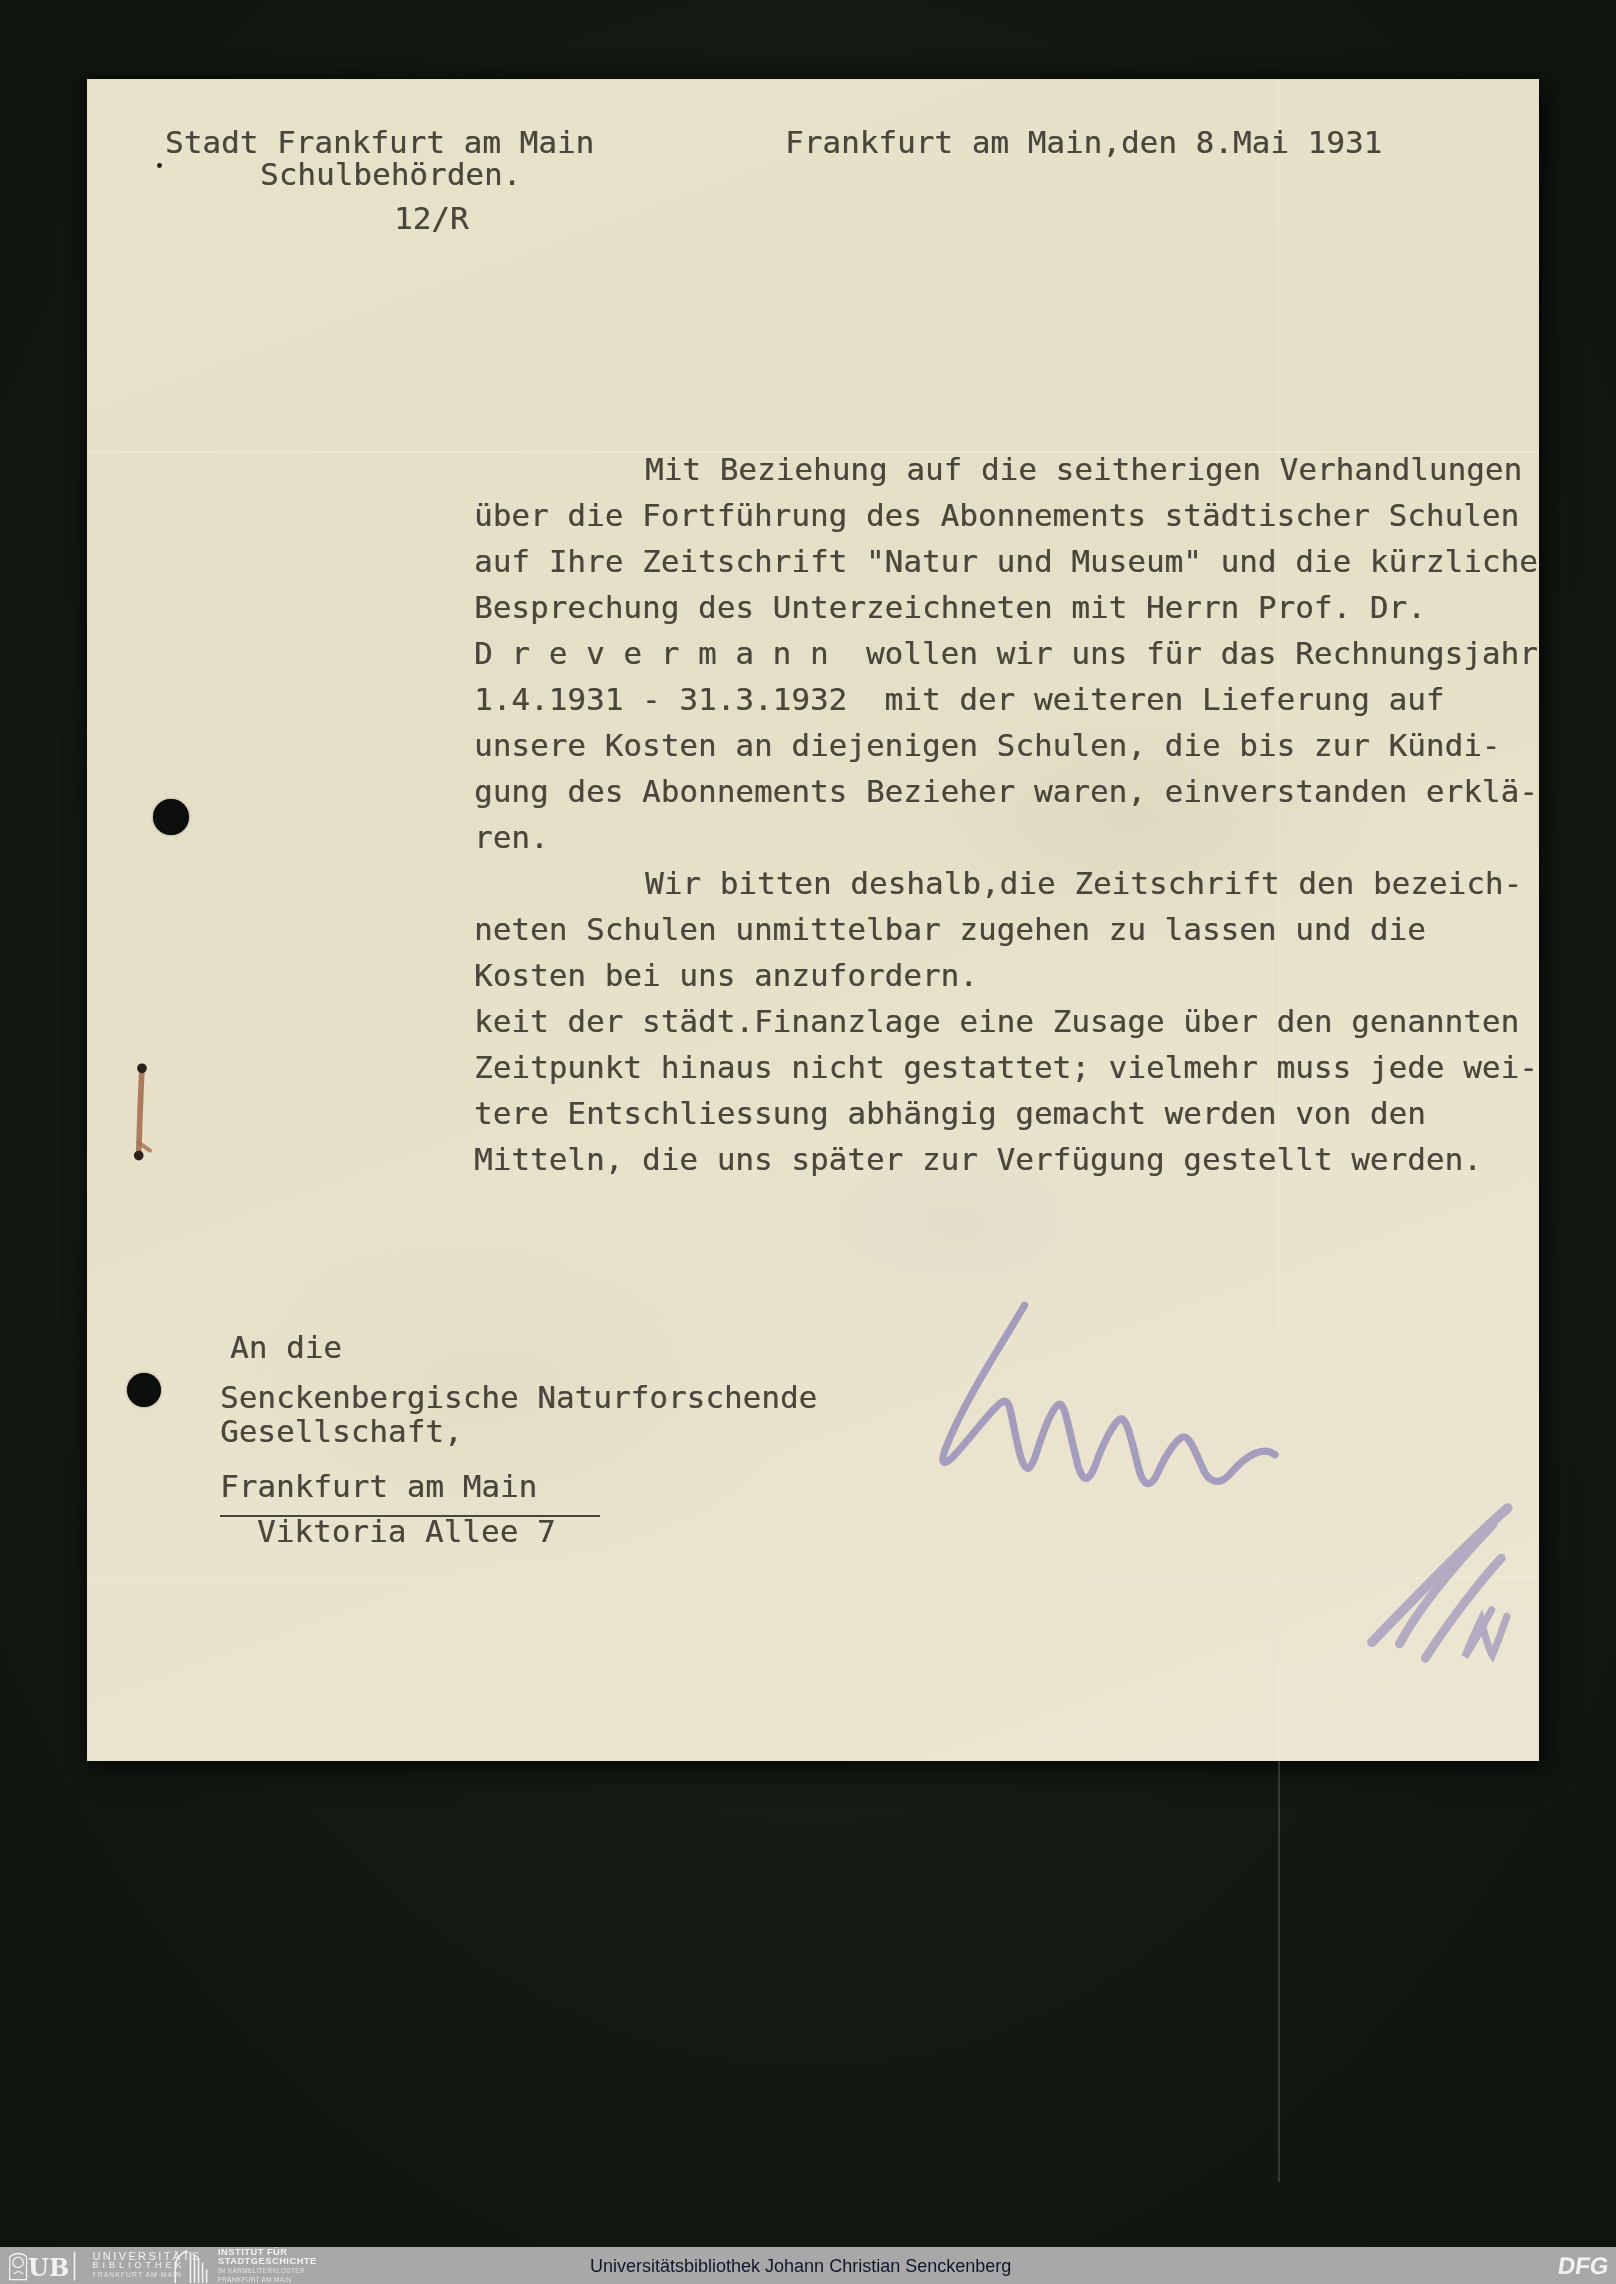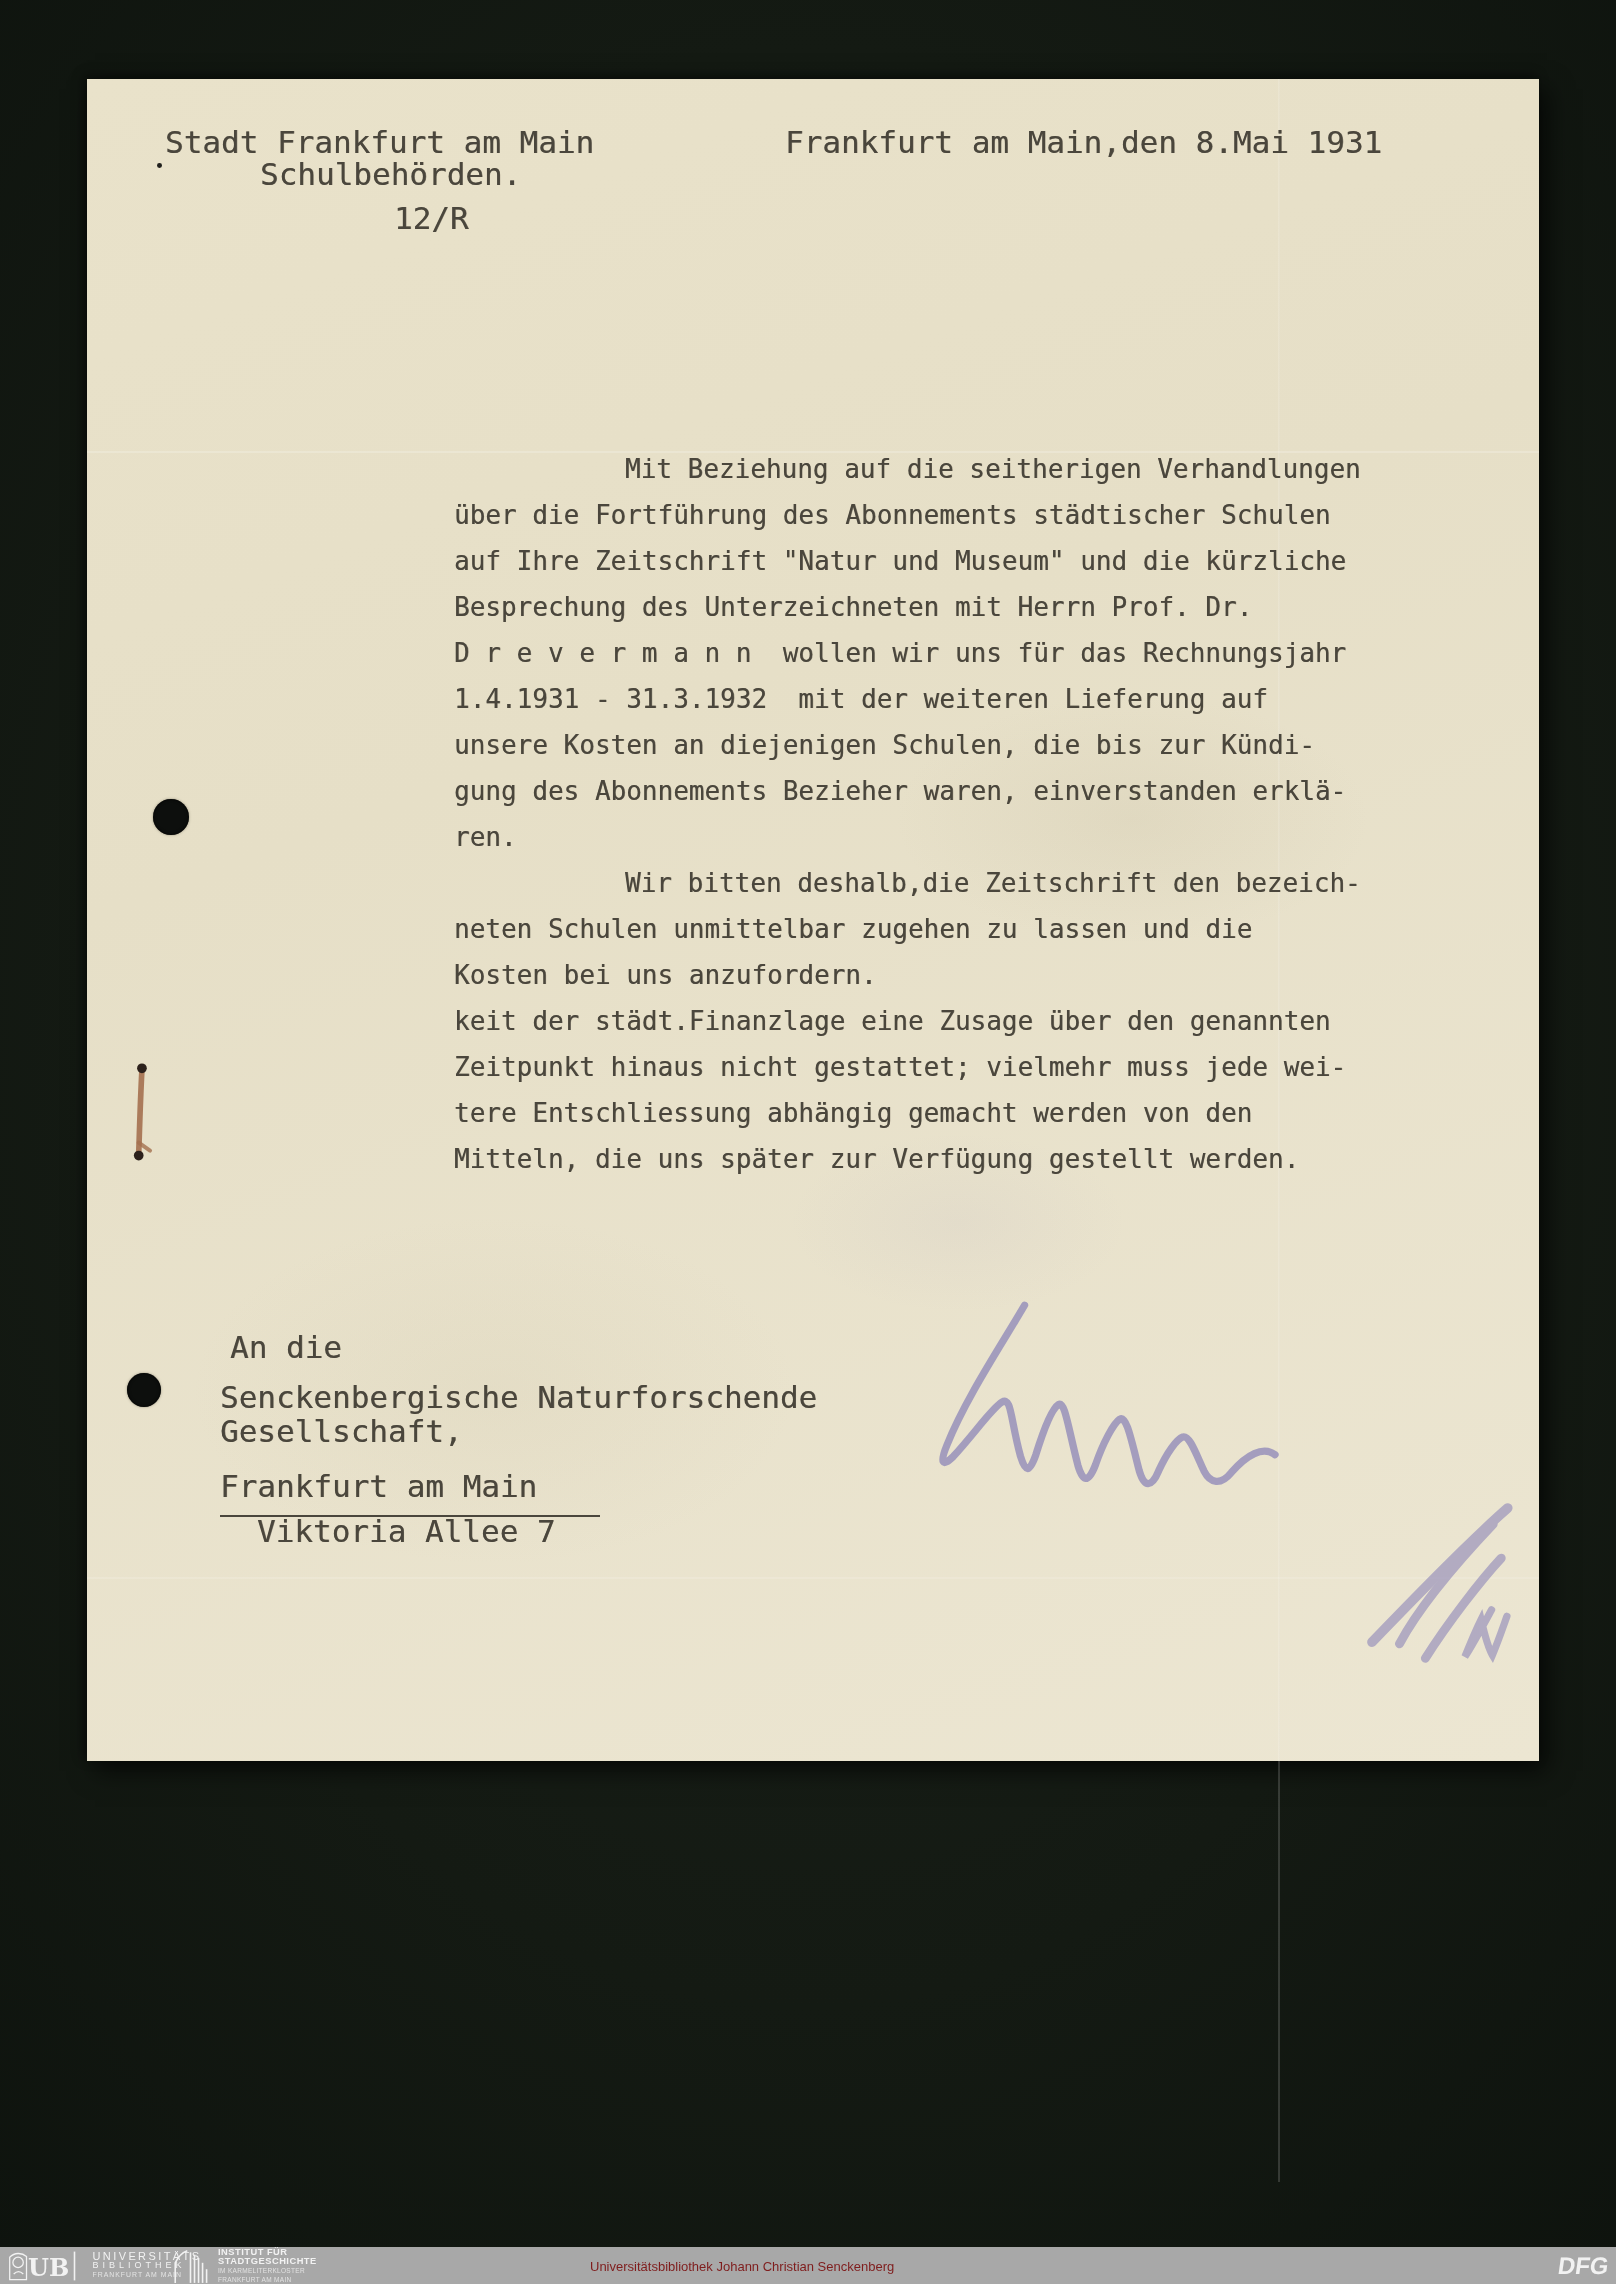--- a/index.html
+++ b/index.html
@@ -16,22 +16,22 @@
          linear-gradient(160deg, #e9e2ca 0%, #e6dfc7 38%, #ece6d2 100%);
        box-shadow:8px 9.7px 24px rgba(0,0,0,0.65), -3.2px -3.2px 11.3px rgba(0,0,0,0.45);}
   .crease-v{position:absolute;left:1191px;top:0;width:2.4px;height:2103px;
        background:linear-gradient(to right, rgba(255,255,255,0), rgba(255,255,255,0.55), rgba(80,70,50,0.08));
        opacity:0.55;}
   .crease-h{position:absolute;left:0;width:1452px;height:1.6px;background:rgba(255,255,255,0.4);opacity:0.5;}
   
   .tw{position:absolute;color:#4a463c;font-size:31px;line-height:46px;white-space:pre;
       text-shadow:0.4px 0.4px 0.6px rgba(58,53,43,0.55);}
   .body-block{position:absolute;left:367px;top:367px;width:1075px;}
-  .line{color:#4a463c;font-size:26px;line-height:46px;white-space:pre;
-        text-shadow:0.4px 0.4px 0.6px rgba(58,53,43,0.55);}
+  .line{color:#4a463c;font-size:31px;line-height:46px;white-space:pre;
+        text-shadow:0.4px 0.4px 0.6px rgba(58,53,43,0.55);margin-left:20px;}
   .indent{text-indent:171px;}
   .underlined{border-bottom:2.4px solid #4a463c;width:380px;padding-bottom:5.7px;}
   
   .hole{position:absolute;border-radius:50%;background:#0d0f0d;box-shadow:inset 0 0 3.2px #000, 0 0 2.4px rgba(60,55,40,0.5);}
   .hole1{left:66px;top:720px;width:36px;height:36px;}
   .hole2{left:40px;top:1294px;width:34px;height:34px;}
   .speck{position:absolute;left:70px;top:84px;width:4.8px;height:4.8px;border-radius:50%;background:#20201c;}
   .marks-svg{position:absolute;left:0;top:0;pointer-events:none;}
   
   .footer{position:absolute;left:0;top:2247px;width:1616px;height:37px;background:#a8a8a8;
@@ -39,21 +39,21 @@
   .f-item{position:absolute;top:50%;transform:translateY(-50%);display:flex;align-items:center;}
   .ub-logo{left:6.5px;gap:15px;}
   .ub-text{display:flex;flex-direction:column;justify-content:center;line-height:9.3px;}
   .ub-l1{font-size:11px;letter-spacing:2.4px;}
   .ub-l2{font-size:9px;letter-spacing:4px;}
   .ub-l3{font-size:6.9px;letter-spacing:1px;color:#e4e4e4;}
   .inst-logo{left:172px;gap:9px;}
   .inst-text{display:flex;flex-direction:column;justify-content:center;line-height:9px;}
   .inst-l1,.inst-l2{font-size:9.3px;font-weight:bold;letter-spacing:0.5px;}
   .inst-l3,.inst-l4{font-size:6.5px;letter-spacing:0.3px;color:#e2e2e2;}
-  .library-name{left:590px;font-size:13px;color:#7f1d1d;}
+  .library-name{left:590px;font-size:18px;color:#0f172a;}
   .dfg{left:1558px;font-size:24px;font-weight:800;letter-spacing:0px;transform:translateY(-50%) skewX(-8deg);}
 </style>
 </head>
 <body>
 
 <div class="stage">
 
   <div class="paper">
 
     <div class="crease-v"></div>

